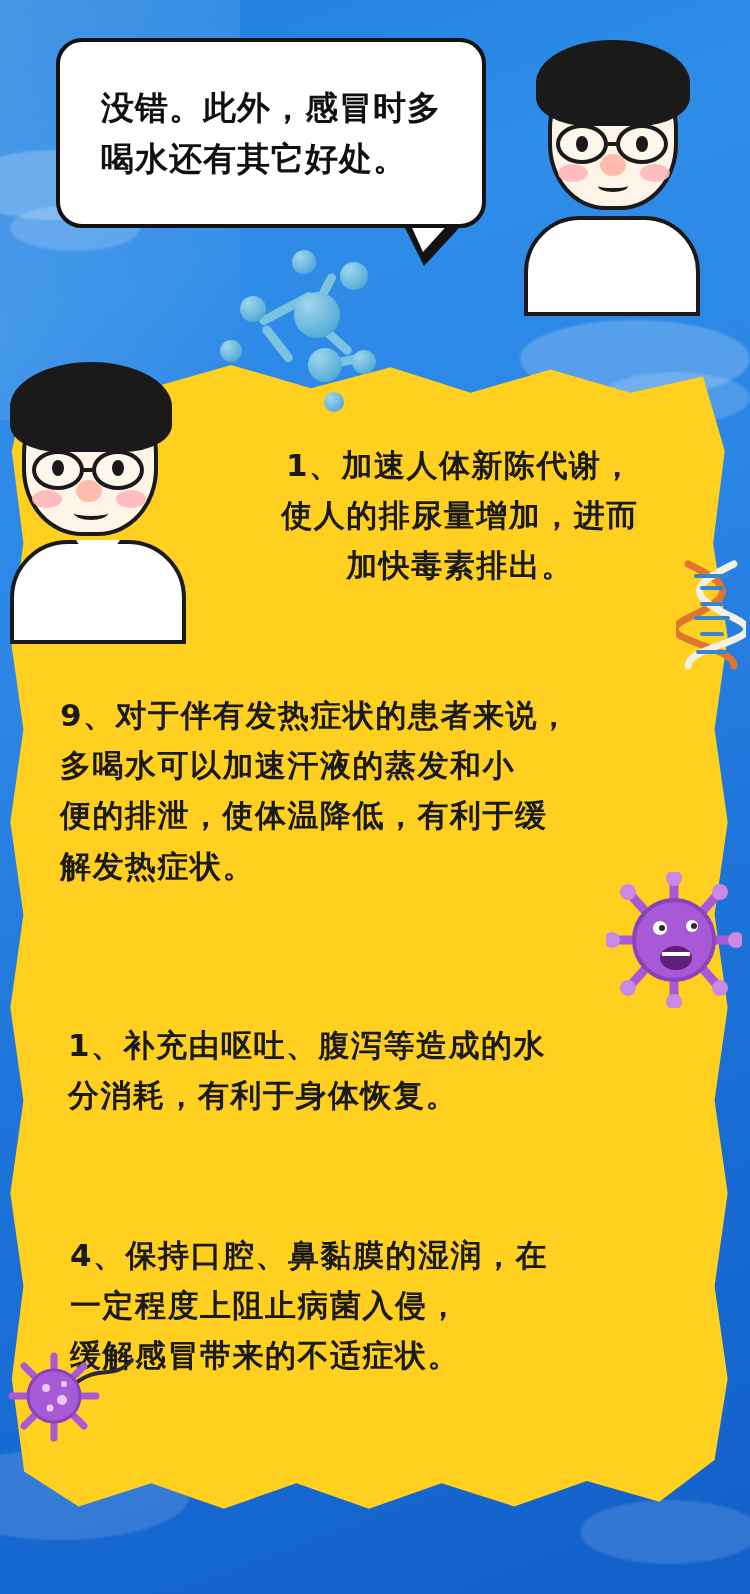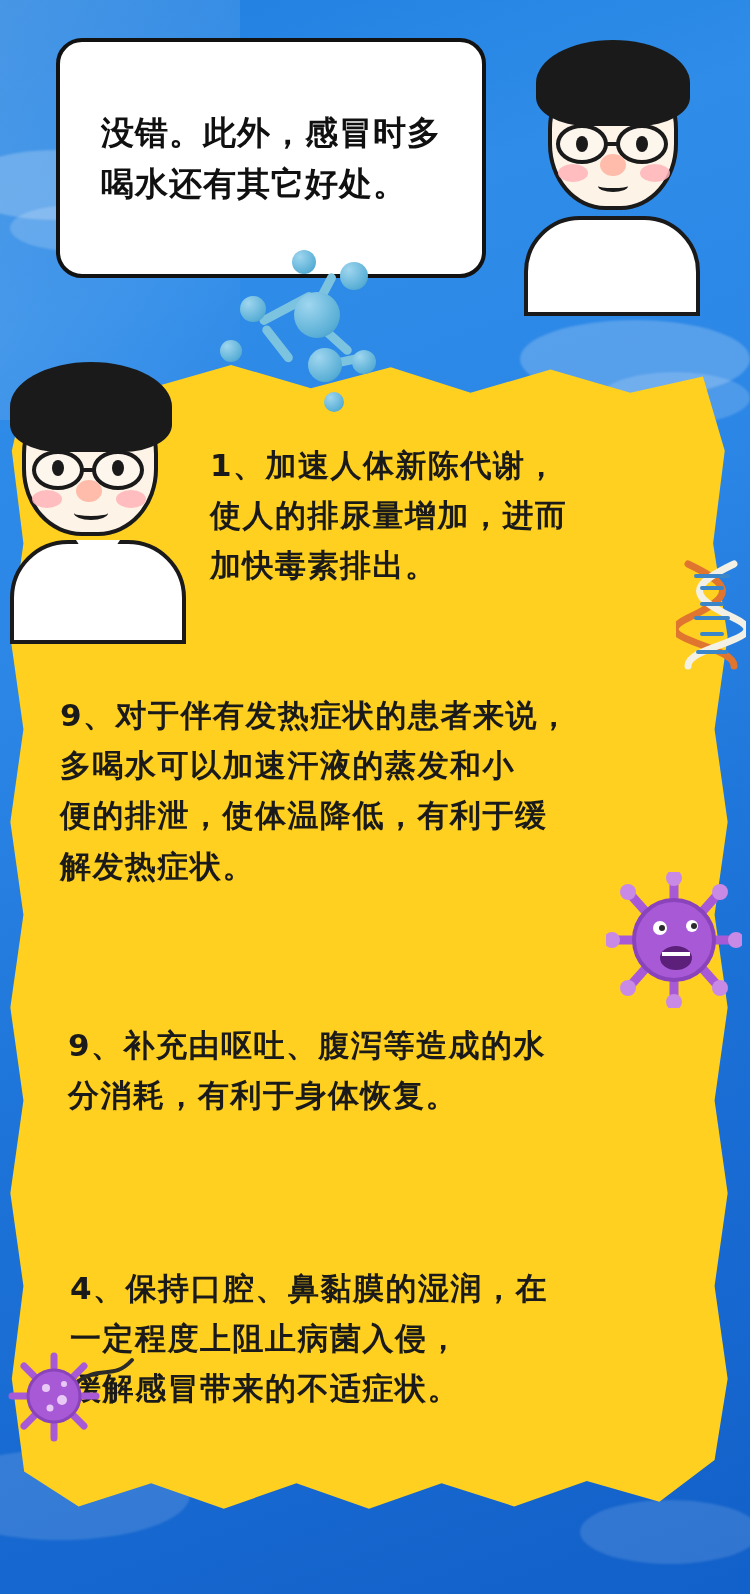--- a/index.html
+++ b/index.html
@@ -33,21 +33,21 @@
   .sheen {
     position:absolute; left:0; top:0; width:240px; height:420px;
     background: linear-gradient(120deg, rgba(255,255,255,0.18), rgba(255,255,255,0));
     pointer-events:none;
   }
 
   
   #speech-bubble {
     position: absolute;
     left: 56px; top: 38px;
-    width: 430px; height: 240px;
+    width: 430px; height: 190px;
     background: #ffffff;
     border: 4px solid #121212;
     border-radius: 26px;
     display: flex;
     align-items: center;
     justify-content: center;
   }
   #speech-bubble .txt {
     font-family: "DejaVu Sans", "Liberation Sans", sans-serif;
     font-size: 33px;
@@ -167,24 +167,24 @@
   }
   .point {
     font-family: "DejaVu Sans", "Liberation Sans", sans-serif;
     color: #1a1a1a;
     font-weight: 700;
     font-size: 31px;
     line-height: 1.62;
     letter-spacing: 1.5px;
     white-space: pre-line;
   }
-  .point.p1 { position:absolute; left: 150px; top: 0px;   width: 500px; }
+  .point.p1 { position:absolute; left: 150px; top: 0px;   width: 500px; text-align: center; }
   .point.p2 { position:absolute; left: 0px;   top: 250px; width: 640px; }
   .point.p3 { position:absolute; left: 8px;   top: 580px; width: 640px; }
-  .point.p4 { position:absolute; left: 10px;  top: 790px; width: 640px; margin-top: 33px; }
+  .point.p4 { position:absolute; left: 10px;  top: 790px; width: 640px; }
 
   
   #molecule { position: absolute; left: 216px; top: 252px; width: 160px; height: 160px; }
   .atom { position: absolute; border-radius: 50%; background: radial-gradient(circle at 32% 28%, #9fd6ef, #5aafd6 70%, #3f93bd); }
   .bond { position: absolute; background: #7cc3e0; height: 9px; border-radius: 5px; transform-origin: 0 50%; }
 
   
   #dna-helix { position: absolute; left: 676px; top: 560px; width: 70px; height: 110px; }
 
   
@@ -276,21 +276,21 @@
   </div>
 
   <div class="points">
     <div class="point p1">1、加速人体新陈代谢，
 使人的排尿量增加，进而
 加快毒素排出。</div>
     <div class="point p2">9、对于伴有发热症状的患者来说，
 多喝水可以加速汗液的蒸发和小
 便的排泄，使体温降低，有利于缓
 解发热症状。</div>
-    <div class="point p3">9、补充由呕吐、腹泻等造成的水
+    <div class="point p3">1、补充由呕吐、腹泻等造成的水
 分消耗，有利于身体恢复。</div>
     <div class="point p4">4、保持口腔、鼻黏膜的湿润，在
   一定程度上阻止病菌入侵，
     缓解感冒带来的不适症状。</div>
   </div>
 
   <div id="virus-purple">
     <svg width="136" height="136" viewBox="0 0 136 136">
       <g stroke="#a85ad6" stroke-width="9" stroke-linecap="round">
         <line x1="68" y1="30" x2="68" y2="6"></line>

